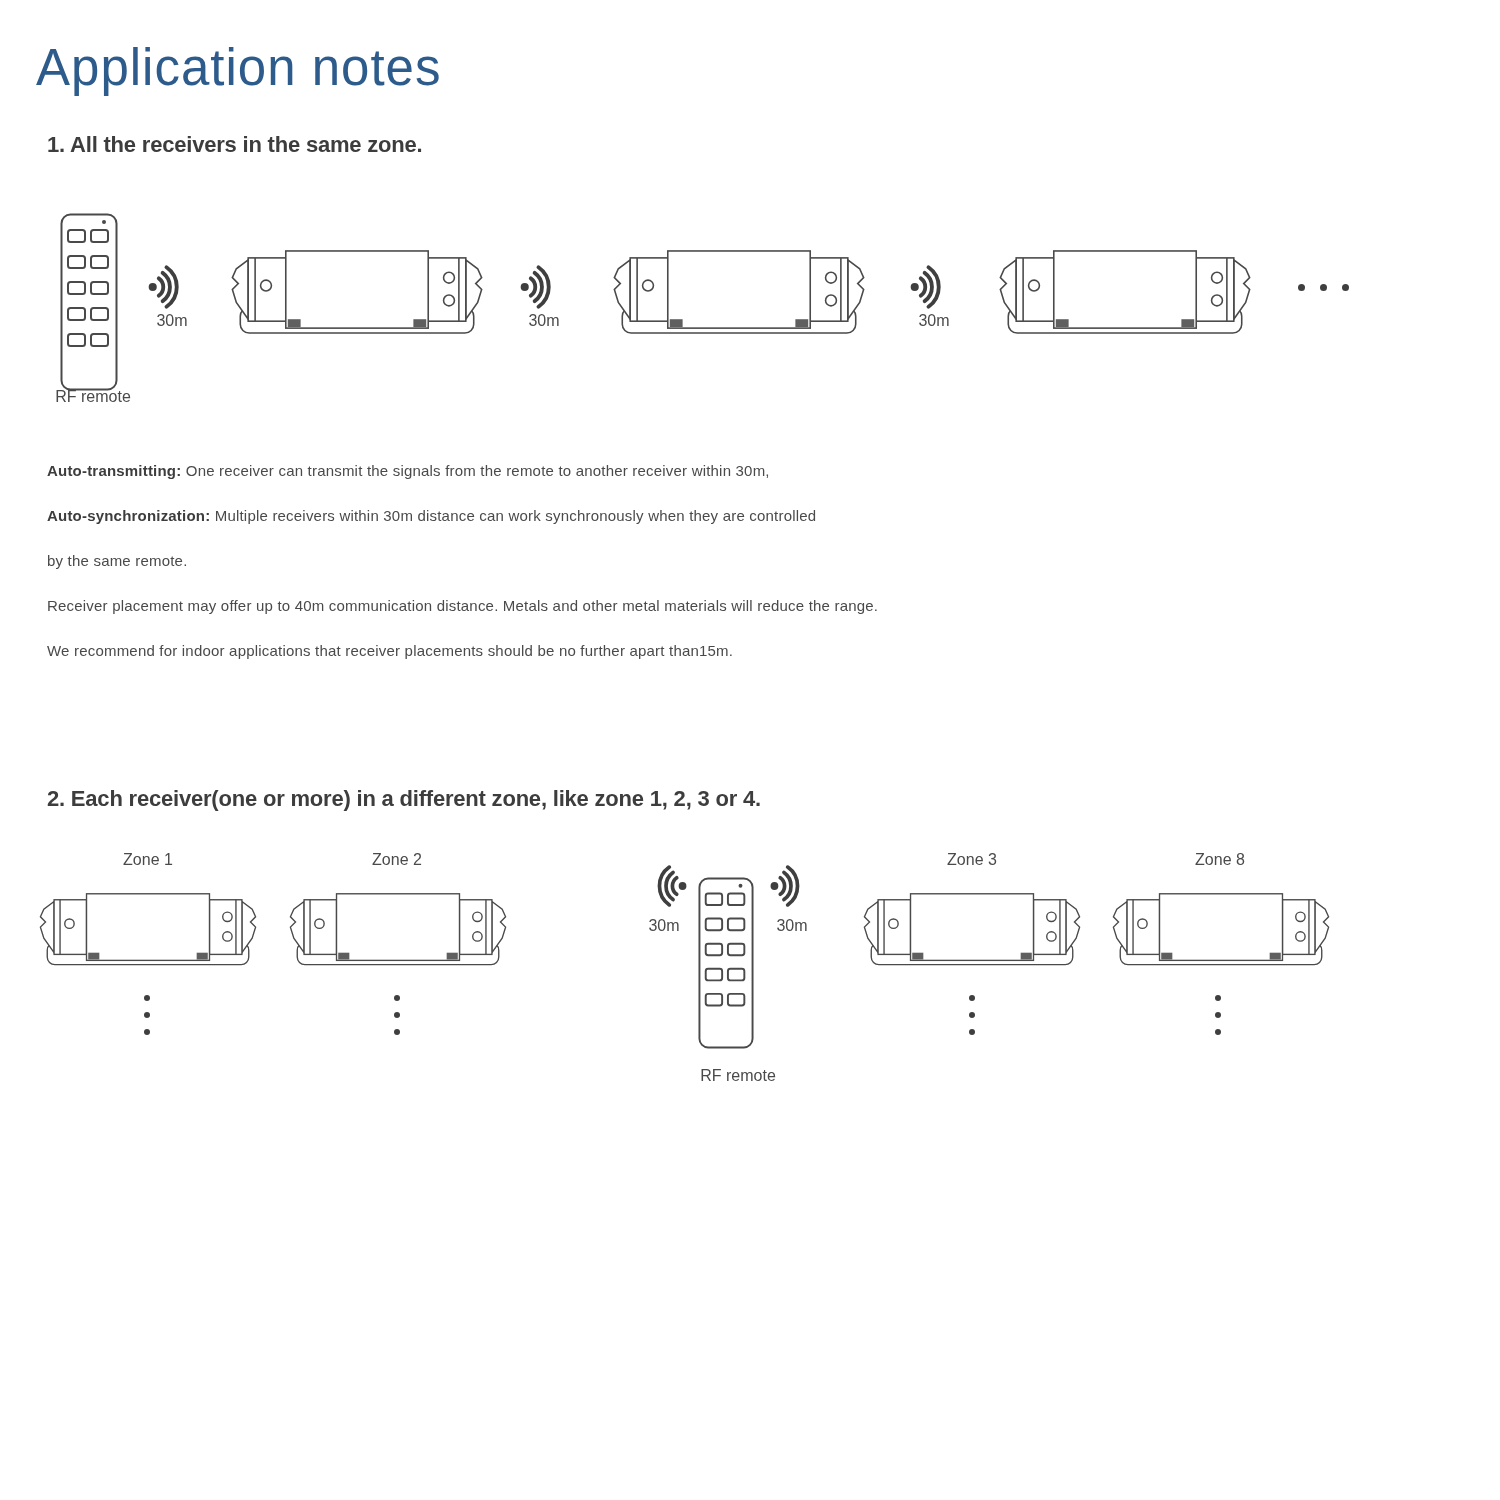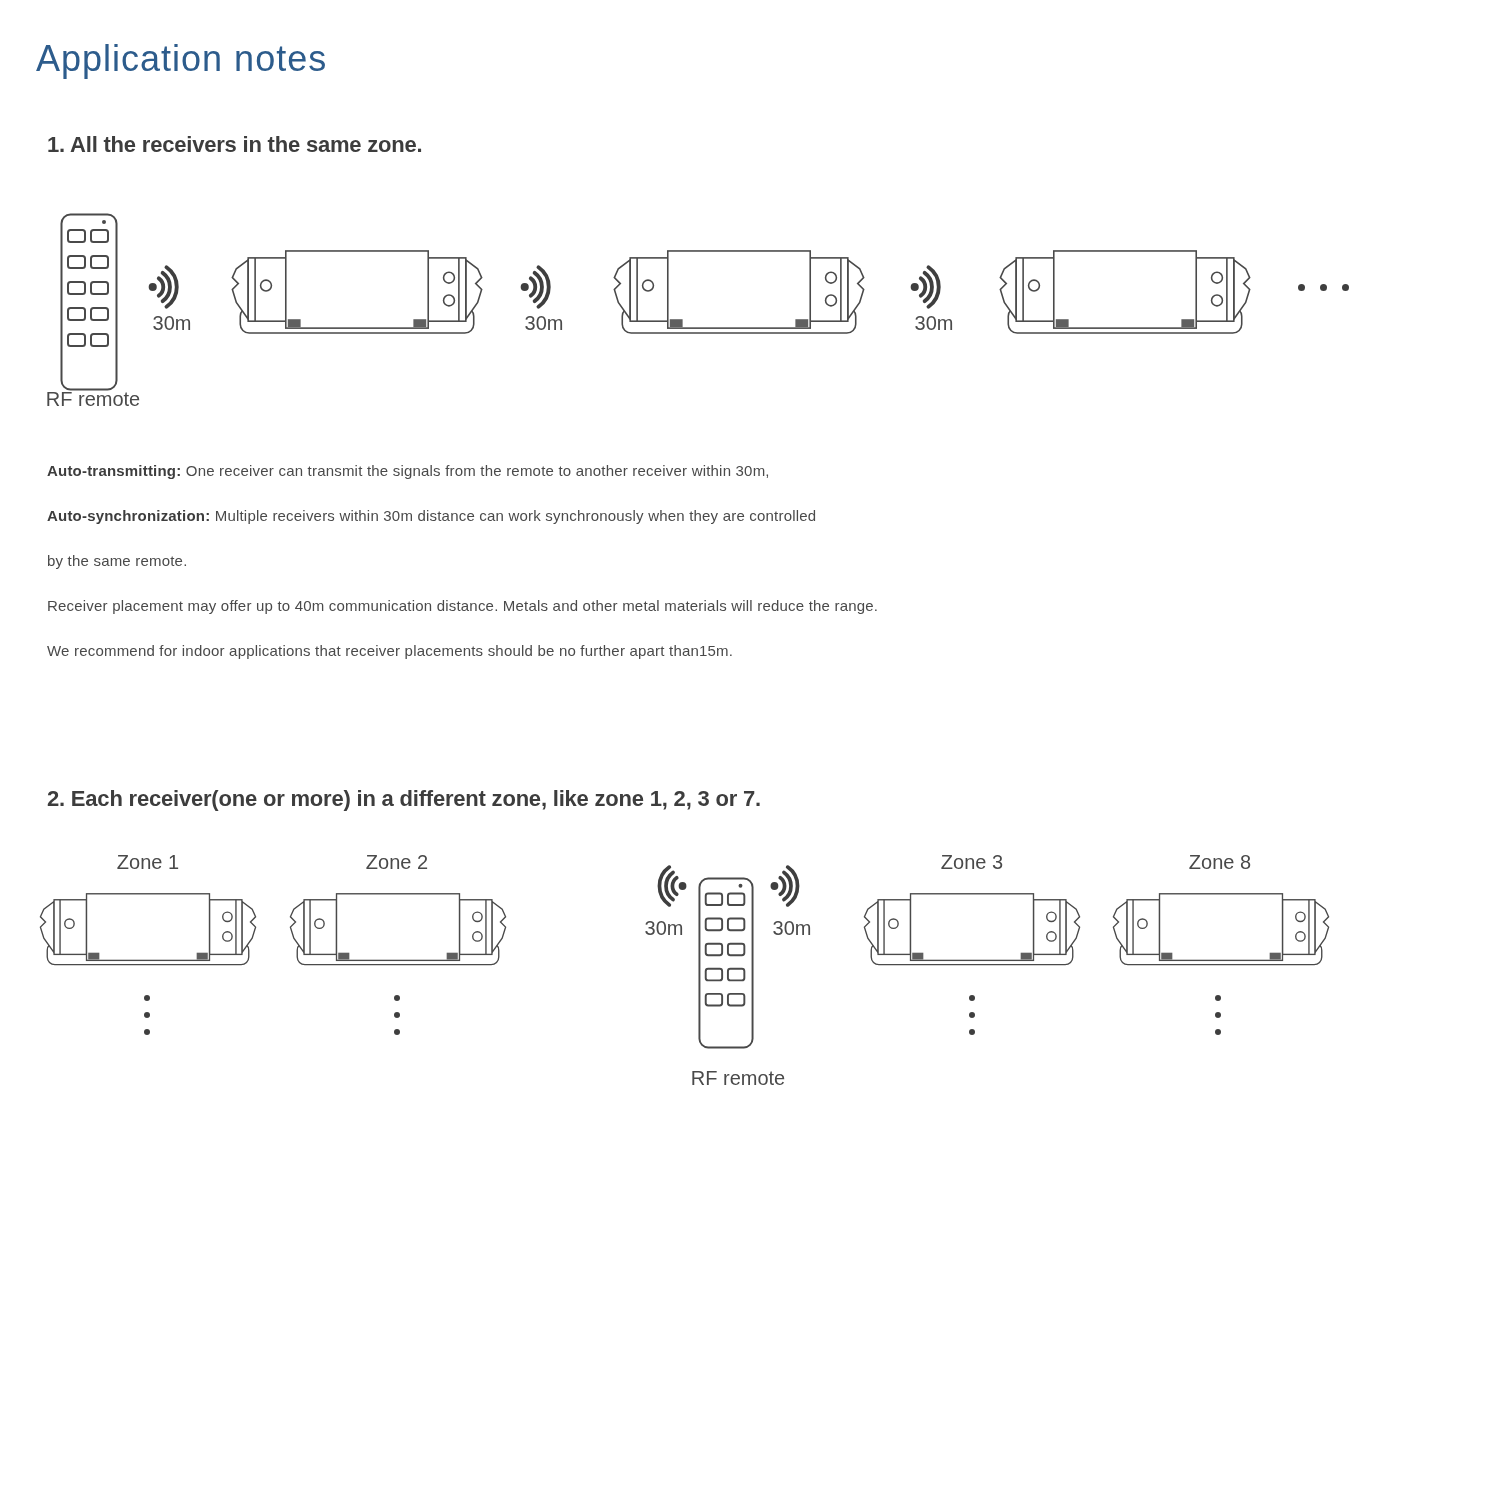--- a/index.html
+++ b/index.html
@@ -3,32 +3,32 @@
 <meta charset="utf-8">
 <style>
   html,body{margin:0;padding:0;}
   body{
     width:1500px;height:1500px;background:#ffffff;position:relative;
     font-family:"Liberation Sans",sans-serif;color:#474747;overflow:hidden;
   }
   .abs{position:absolute;}
   
   .page-title{
-    left:36px;top:38px;font-size:36px;letter-spacing:1px;
+    left:36px;top:38px;font-size:51px;letter-spacing:1px;
     color:#2d5c8c;font-weight:400;
   }
   .sec-heading{
     font-size:22px;font-weight:700;color:#3d3d3d;letter-spacing:-0.2px;text-align:right;
   }
   #s1-heading{left:47px;top:132px;}
   #s2-heading{left:47px;top:786px;}
   
   #diagram1{left:0;top:200px;width:1500px;height:235px;}
   #diagram2{left:0;top:845px;width:1268px;height:255px;}
-  .lbl{font-size:20px;color:#4a4a4a;white-space:nowrap;}
+  .lbl{font-size:16px;color:#4a4a4a;white-space:nowrap;}
   .lbl-c{text-align:center;}
   svg.lineart{display:block;}
   
   .hdots{display:flex;gap:15px;}
   .vdots{display:flex;flex-direction:column;gap:11px;align-items:center;}
   .hdots i,.vdots i{width:7px;height:7px;border-radius:50%;background:#3f3f3f;display:block;}
   .vdots i{width:6px;height:6px;}
   .mirror{transform:scaleX(-1);}
   
   #notes{
@@ -125,21 +125,21 @@
 </div>
 
 <div class="abs" id="notes">
   <div><span class="lead">Auto-transmitting:</span><span> One receiver can transmit the signals from the remote to another receiver within 30m,</span></div>
   <div><span class="lead">Auto-synchronization:</span><span> Multiple receivers within 30m distance can work synchronously when they are controlled</span></div>
   <div><span class="lead"></span><span>by the same remote.</span></div>
   <div><span class="lead"></span><span>Receiver placement may offer up to 40m communication distance. Metals and other metal materials will reduce the range.</span></div>
   <div><span class="lead"></span><span>We recommend for indoor applications that receiver placements should be no further apart than15m.</span></div>
 </div>
 
-<div class="abs sec-heading" id="s2-heading">2. Each receiver(one or more) in a different zone, like zone 1, 2, 3 or 7.</div>
+<div class="abs sec-heading" id="s2-heading">2. Each receiver(one or more) in a different zone, like zone 1, 2, 3 or 4.</div>
 
 <div class="abs" id="diagram2">
   <div class="abs lbl lbl-c" style="left:78px;top:6px;width:140px">Zone 1</div>
   <div class="abs lbl lbl-c" style="left:327px;top:6px;width:140px">Zone 2</div>
   <div class="abs lbl lbl-c" style="left:902px;top:6px;width:140px">Zone 3</div>
   <div class="abs lbl lbl-c" style="left:1150px;top:6px;width:140px">Zone 8</div>
 
   <svg class="abs lineart" style="left:37px;top:46px" width="222" height="79" viewBox="0 0 260 92">
       <use href="#sym-receiver"></use>
     </svg>

